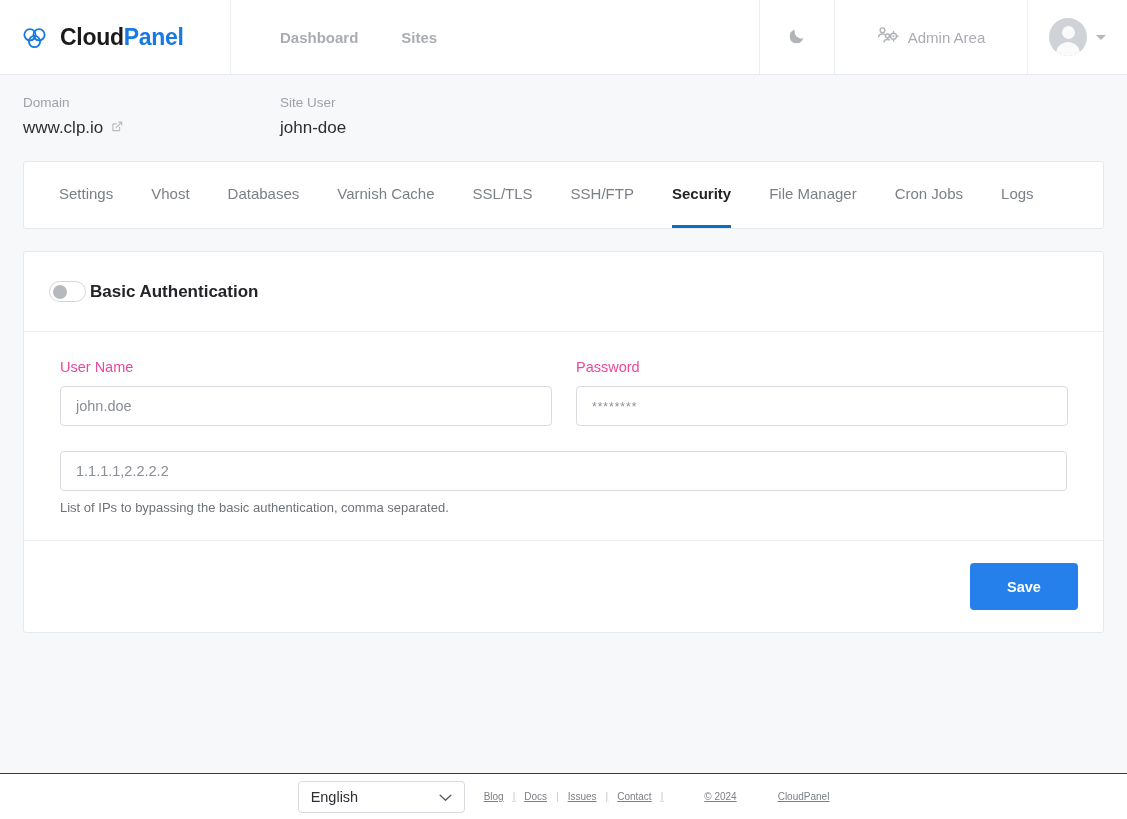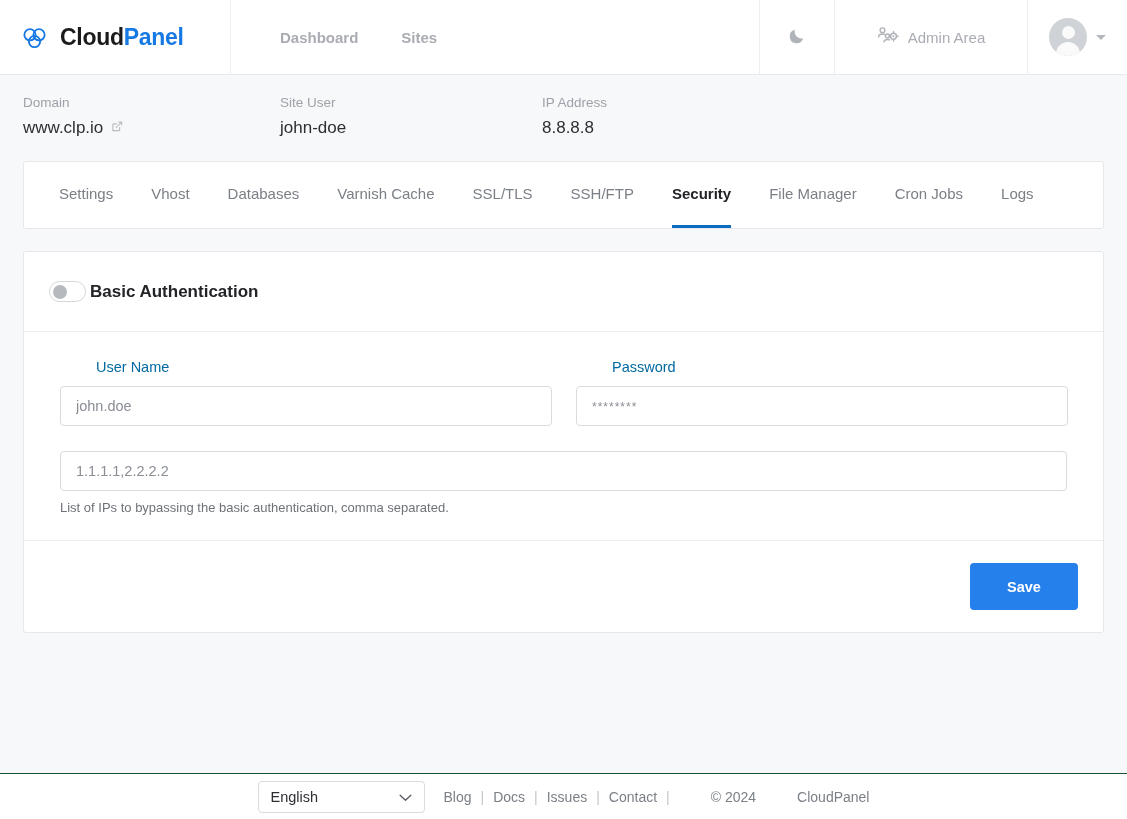--- a/index.html
+++ b/index.html
@@ -166,21 +166,21 @@
     font-size: 17px; font-weight: bold; color: #232427;
   }
 
   .card-body { padding: 27px 25px 0 36px; }
 
   .formrow { display: flex; gap: 24px; }
   .fieldgroup { margin-bottom: 25px; }
   .fieldgroup.half { width: 492px; }
   .fieldgroup.full { width: 1007px; }
   .fieldlabel {
-    font-size: 14.5px; color: #0369a1; margin-bottom: 11px; margin-left: 36px;
+    font-size: 14.5px; color: #ec4899; margin-bottom: 11px;
   }
   .textinput {
     width: 100%; height: 40px;
     border: 1px solid #d8dbdf;
     border-radius: 4px;
     background: #ffffff;
     padding: 0 15px;
     font-size: 14.5px;
     color: #3a3d42;
     font-family: "Liberation Sans", sans-serif;
@@ -223,21 +223,21 @@
     border: 1px solid #d8dbdf; border-radius: 4px;
     background: #ffffff;
     display: flex; align-items: center;
     padding: 0 12px;
     justify-content: space-between;
     cursor: pointer;
   }
   .lang-label { font-size: 14.5px; color: #2d2f33; }
   .footlinks {
     display: flex; align-items: center; gap: 9px;
-    font-size: 14px; color: #7b7f86;
+    font-size: 10px; color: #7b7f86; text-decoration: underline;
   }
   .footlinks a { color: #7b7f86; text-decoration: none; }
   .footsep { color: #c3c6ca; }
   .footcopy { color: #7b7f86; padding-left: 32px; }
 </style>
 </head>
 <body>
 
 <div class="topbar">
 
@@ -305,24 +305,20 @@
           <path d="M5.3 8.4L11.4 2.3" fill="none" stroke="#b9bcc1" stroke-width="1.2"></path>
           <path d="M7.9 2.3h3.6v3.6" fill="none" stroke="#b9bcc1" stroke-width="1.2"></path>
         </svg>
       </span>
     </div>
   </div>
   <div class="info-col c2">
     <div class="info-label">Site User</div>
     <div class="info-value">john-doe</div>
   </div>
-  <div class="info-col">
-    <div class="info-label">IP Address</div>
-    <div class="info-value">8.8.8.8</div>
-  </div>
 </div>
 
 <div class="panel-wrap">
 
   <div class="tabcard">
     <div class="tabitem">Settings</div>
     <div class="tabitem">Vhost</div>
     <div class="tabitem">Databases</div>
     <div class="tabitem">Varnish Cache</div>
     <div class="tabitem">SSL/TLS</div>

